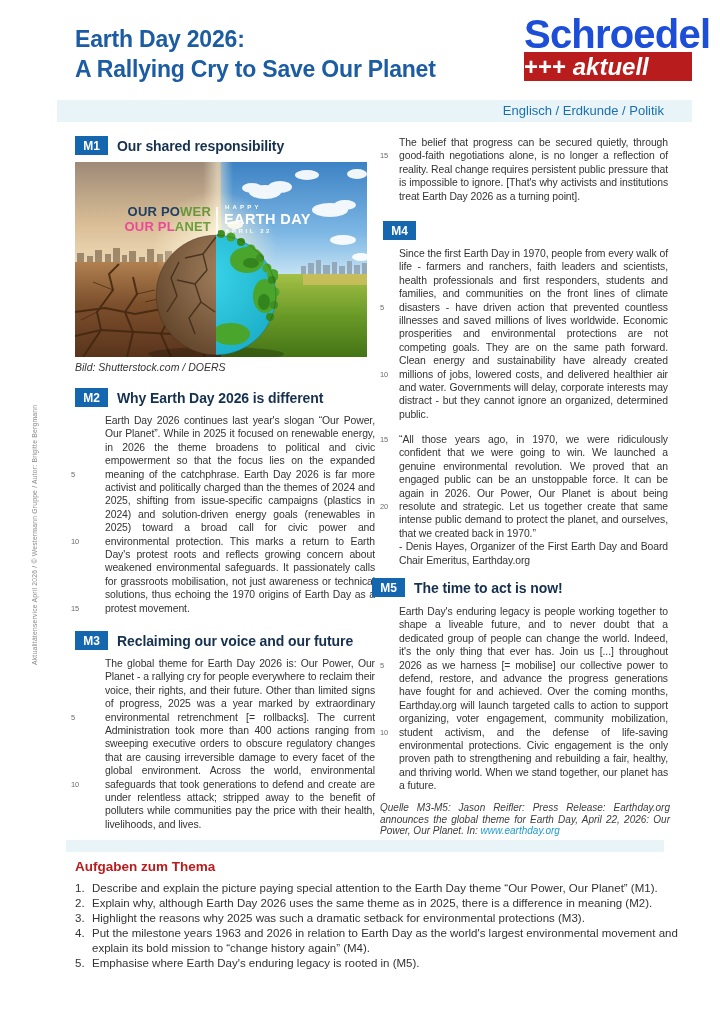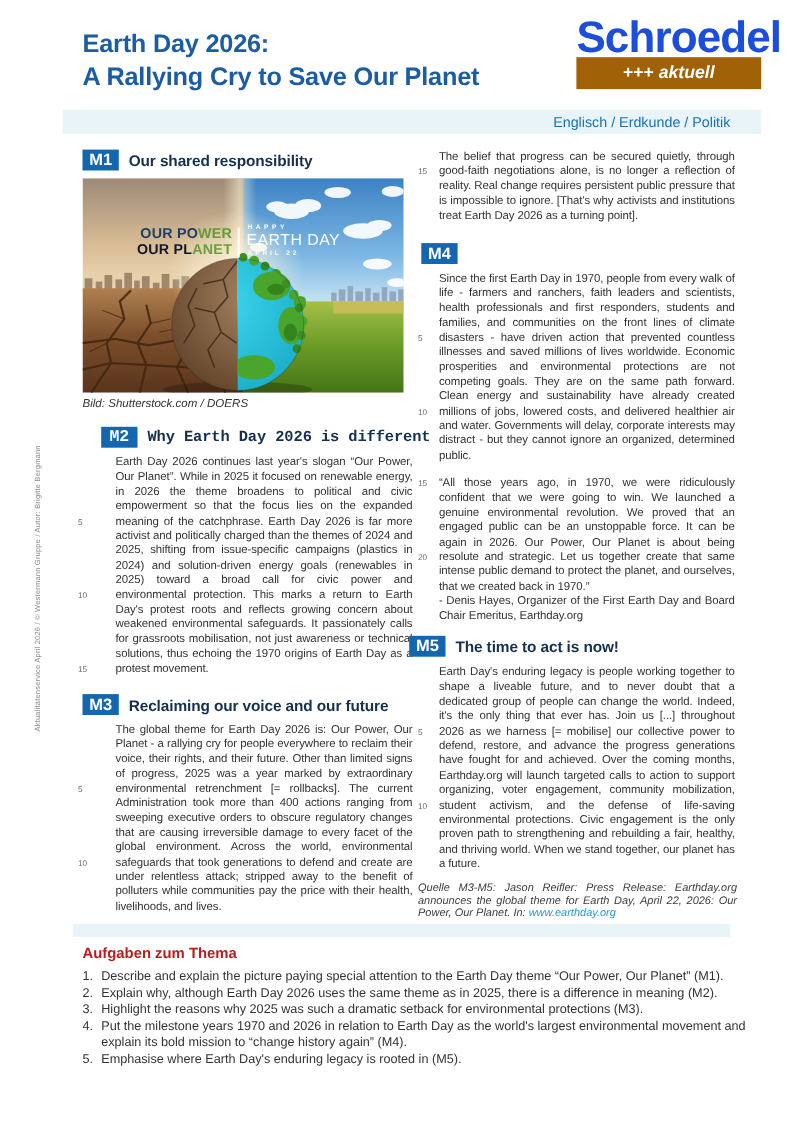--- a/index.html
+++ b/index.html
@@ -10,31 +10,31 @@
   
   .credit{position:absolute;left:31px;top:665px;transform-origin:0 0;
           transform:rotate(-90deg);font-size:6.8px;color:#8a8a8a;white-space:nowrap;
           letter-spacing:.2px;}
 
   
   .title{position:absolute;left:75px;top:24px;font-size:23px;font-weight:bold;
          color:#1b5ca3;line-height:30px;letter-spacing:-.2px;}
   .brand{position:absolute;right:28px;top:18px;width:168px;text-align:right;}
   .brand-name{font-size:40px;font-weight:bold;color:#1d4ed8;letter-spacing:-.8px;line-height:32px;}
-  .brand-tag{margin-top:2px;background:#a16207;color:#fff;height:29px;line-height:29px;
-             font-size:16px;text-align:center;font-weight:bold;}
+  .brand-tag{margin-top:2px;background:#b91c1c;color:#fff;height:29px;line-height:29px;
+             font-size:24px;text-align:left;font-weight:bold;}
   .brand-tag em{font-style:italic;}
   .subject-band{position:absolute;left:57px;right:28px;top:100px;height:22px;
                 background:#e9f4f9;text-align:right;font-size:13px;color:#1a70b0;
                 line-height:22px;padding-right:28px;box-sizing:border-box;}
 
   
   .sec-head{position:absolute;display:flex;align-items:center;gap:9px;}
   .badge{display:flex;align-items:center;justify-content:center;width:33px;height:19px;
-         background:#1467af;color:#fff;font-size:15px;font-weight:bold;}
+         background:#1467af;color:#fff;font-size:12px;font-weight:bold;}
   .sec-title{font-size:14px;font-weight:bold;color:#16304f;letter-spacing:-.1px;}
 
   
   .txt{position:absolute;font-size:10.4px;line-height:13.4px;color:#333;letter-spacing:-.08px;}
   .txt p{margin:0;text-align:justify;}
   .col-l{left:57px;width:304px;}
   .col-l p{margin-left:48px;width:270px;}
   .col-l .ln{left:14px;}
   .col-r{left:380px;width:288px;}
   .col-r p{margin-left:19px;width:269px;}
@@ -43,21 +43,21 @@
   .italic p{}
 
   
   .figure{position:absolute;left:75px;top:162px;width:292px;height:226px;}
   .figure svg{display:block;}
   .ov{position:absolute;white-space:nowrap;}
   .ov-power{left:0;top:42px;width:136px;text-align:right;font-weight:bold;
             font-size:13px;line-height:15px;letter-spacing:.2px;}
   .ov-divider{position:absolute;left:141px;top:45px;width:2px;height:27px;background:rgba(255,255,255,.85);}
   .ov-happy{left:150px;top:42px;font-size:6px;letter-spacing:3.2px;color:#fff;font-weight:bold;}
-  .ov-main{left:149px;top:49px;font-size:14.5px;font-weight:normal;color:#fff;letter-spacing:.4px;}
+  .ov-main{left:149px;top:49px;font-size:14.5px;font-weight:bold;color:#fff;letter-spacing:.4px;}
   .ov-date{left:150px;top:66px;font-size:6px;letter-spacing:2.6px;color:rgba(255,255,255,.92);font-weight:bold;}
   .caption{position:absolute;left:75px;top:361px;font-size:10.5px;font-style:italic;color:#333;}
 
   
   .quelle{position:absolute;left:380px;top:792px;width:290px;font-size:10px;
           font-style:italic;color:#3c3c3c;line-height:11.6px;text-align:justify;}
   .src-link{color:#1e9ad2;text-decoration:none;font-style:italic;}
 
   
   .divider-bar{position:absolute;left:66px;top:840px;width:598px;height:12px;background:#e9f4f9;}
@@ -242,30 +242,30 @@
             <circle cx="200" cy="130" r="4.5" fill="#4aa52c"></circle>
           <circle cx="199" cy="143" r="4" fill="#3f8f24"></circle>
             <circle cx="195" cy="155" r="4" fill="#358a1f"></circle>
         </g>
         <circle cx="141" cy="133" r="60" fill="none" stroke="#000" stroke-opacity=".18" stroke-width="1"></circle>
       </g>
     </svg>
 
     <div class="ov ov-power">
       <div><span style="color:#1e3f63">OUR PO</span><span style="color:#69973b">WER</span></div>
-      <div><span style="color:#0f172a">OUR PL</span><span style="color:#6b9e3e">ANET</span></div>
+      <div><span style="color:#ec4899">OUR PL</span><span style="color:#6b9e3e">ANET</span></div>
     </div>
     <div class="ov-divider"></div>
     <div class="ov ov-happy">HAPPY</div>
     <div class="ov ov-main">EARTH DAY</div>
     <div class="ov ov-date">APRIL 22</div>
   </div>
   <div class="caption">Bild: Shutterstock.com / DOERS</div>
 
-  <div class="sec-head" style="left:92px;top:388px;font-family:Liberation Mono, monospace;">
+  <div class="sec-head" style="left:75px;top:388px;">
     <span class="badge">M2</span>
     <span class="sec-title">Why Earth Day 2026 is different</span>
   </div>
   <div class="txt col-l" style="top:414px;">
     <span class="ln" style="top:54px">5</span>
     <span class="ln" style="top:121px">10</span>
     <span class="ln" style="top:188px">15</span>
     <p>Earth Day 2026 continues last year's slogan “Our Power, Our Planet”. While in 2025 it focused on renewable energy, in 2026 the theme broadens to political and civic empowerment so that the focus lies on the expanded meaning of the catchphrase. Earth Day 2026 is far more activist and politically charged than the themes of 2024 and 2025, shifting from issue-specific campaigns (plastics in 2024) and solution-driven energy goals (renewables in 2025) toward a broad call for civic power and environmental protection. This marks a return to Earth Day's protest roots and reflects growing concern about weakened environmental safeguards. It passionately calls for grassroots mobilisation, not just awareness or technical solutions, thus echoing the 1970 origins of Earth Day as a protest movement.</p>
   </div>
 
@@ -321,21 +321,21 @@
     <div class="task">
         <span class="tnum">2.</span>
         <span class="ttext">Explain why, although Earth Day 2026 uses the same theme as in 2025, there is a difference in meaning (M2).</span>
       </div>
     <div class="task">
         <span class="tnum">3.</span>
         <span class="ttext">Highlight the reasons why 2025 was such a dramatic setback for environmental protections (M3).</span>
       </div>
     <div class="task">
         <span class="tnum">4.</span>
-        <span class="ttext">Put the milestone years 1970 and 2026 in relation to Earth Day as the world's largest environmental movement and explain its bold mission to “change history again” (M4).</span>
+        <span class="ttext">Put the milestone years 1963 and 2026 in relation to Earth Day as the world's largest environmental movement and explain its bold mission to “change history again” (M4).</span>
       </div>
     <div class="task">
         <span class="tnum">5.</span>
         <span class="ttext">Emphasise where Earth Day's enduring legacy is rooted in (M5).</span>
       </div>
   </div>
 
 </div>
 
 </body></html>

